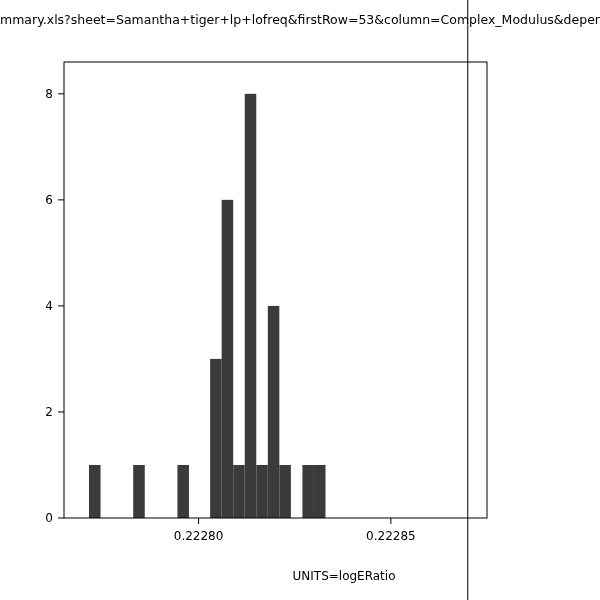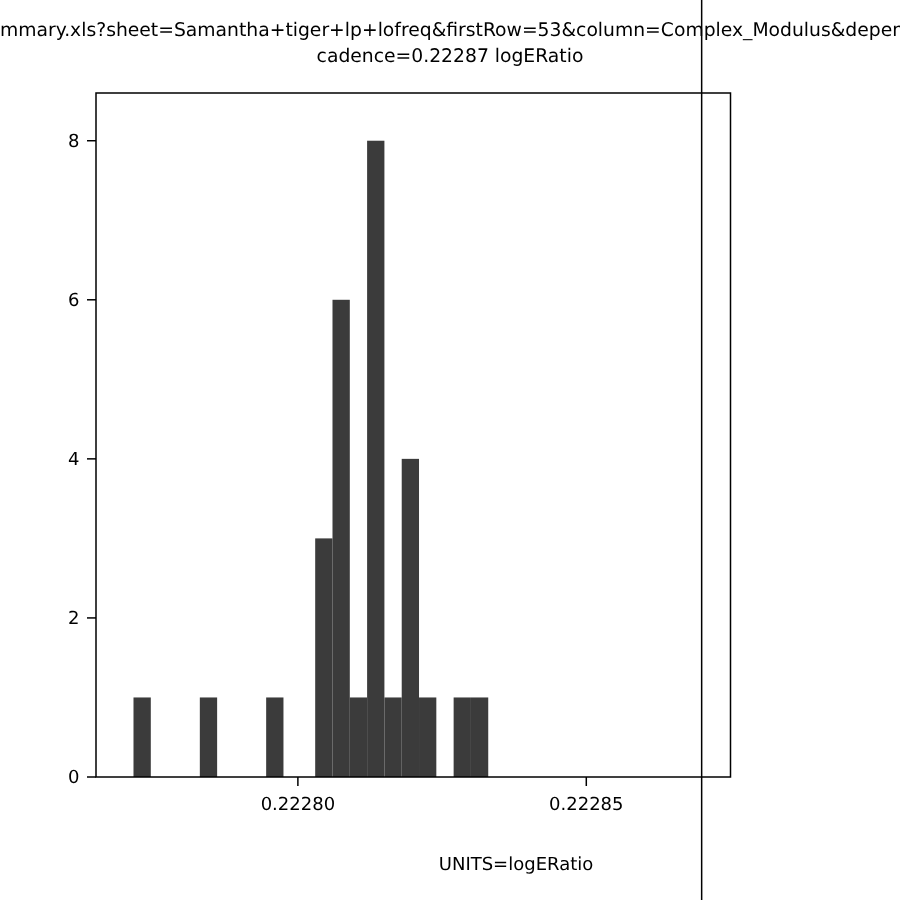--- a/index.html
+++ b/index.html
@@ -31,21 +31,20 @@
   }
   svg{position:absolute;left:0;top:0;}
   .tick-text{font-family:"DejaVu Sans", sans-serif;font-size:12px;fill:#000;}
 </style>
 </head>
 <body>
 
 <div id="root">
 
   <div class="title-line" id="title1">mmary.xls?sheet=Samantha+tiger+lp+lofreq&amp;firstRow=53&amp;column=Complex_Modulus&amp;depend</div>
-  <div class="title-line" id="title2">cadence=0.22287 logERatio</div>
 
   <svg id="plot" width="600" height="600">
     <g id="bars-group">
         <rect x="88.99545454553314" y="464.9767441860465" width="11.536363636268561" height="53.02325581395348" fill="#3b3b3b"></rect>
         <rect x="133.21818181825168" y="464.9767441860465" width="11.536363636375285" height="53.02325581395348" fill="#3b3b3b"></rect>
         <rect x="177.4409090909702" y="464.9767441860465" width="11.536363636375313" height="53.02325581395348" fill="#3b3b3b"></rect>
         <rect x="210.12727272731348" y="358.93023255813955" width="11.536363636375285" height="159.06976744186045" fill="#3b3b3b"></rect>
         <rect x="221.66363636368877" y="199.86046511627904" width="11.536363636375285" height="318.13953488372096" fill="#3b3b3b"></rect>
         <rect x="233.20000000006405" y="464.9767441860465" width="11.536363636375285" height="53.02325581395348" fill="#3b3b3b"></rect>
         <rect x="244.73636363643934" y="93.81395348837208" width="11.536363636375228" height="424.1860465116279" fill="#3b3b3b"></rect>

